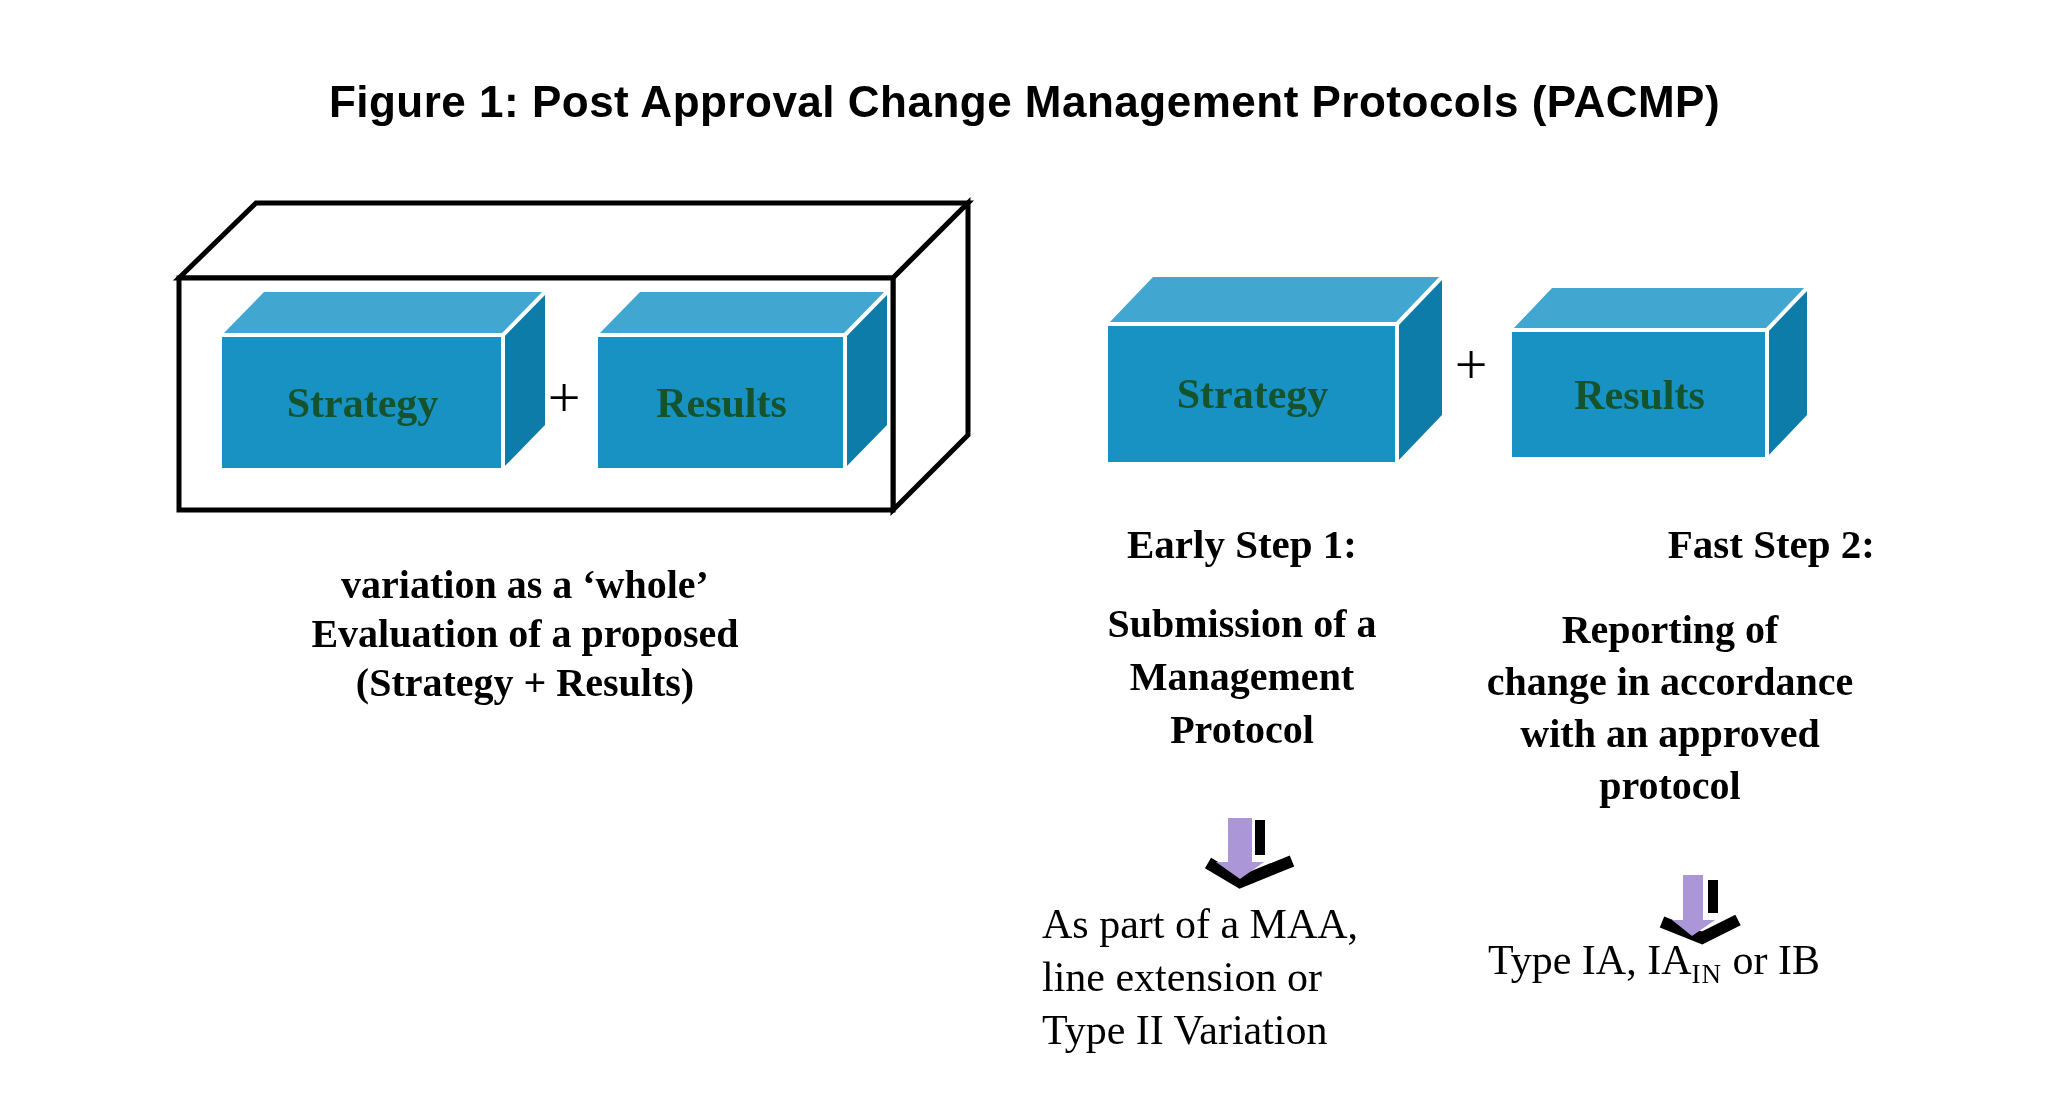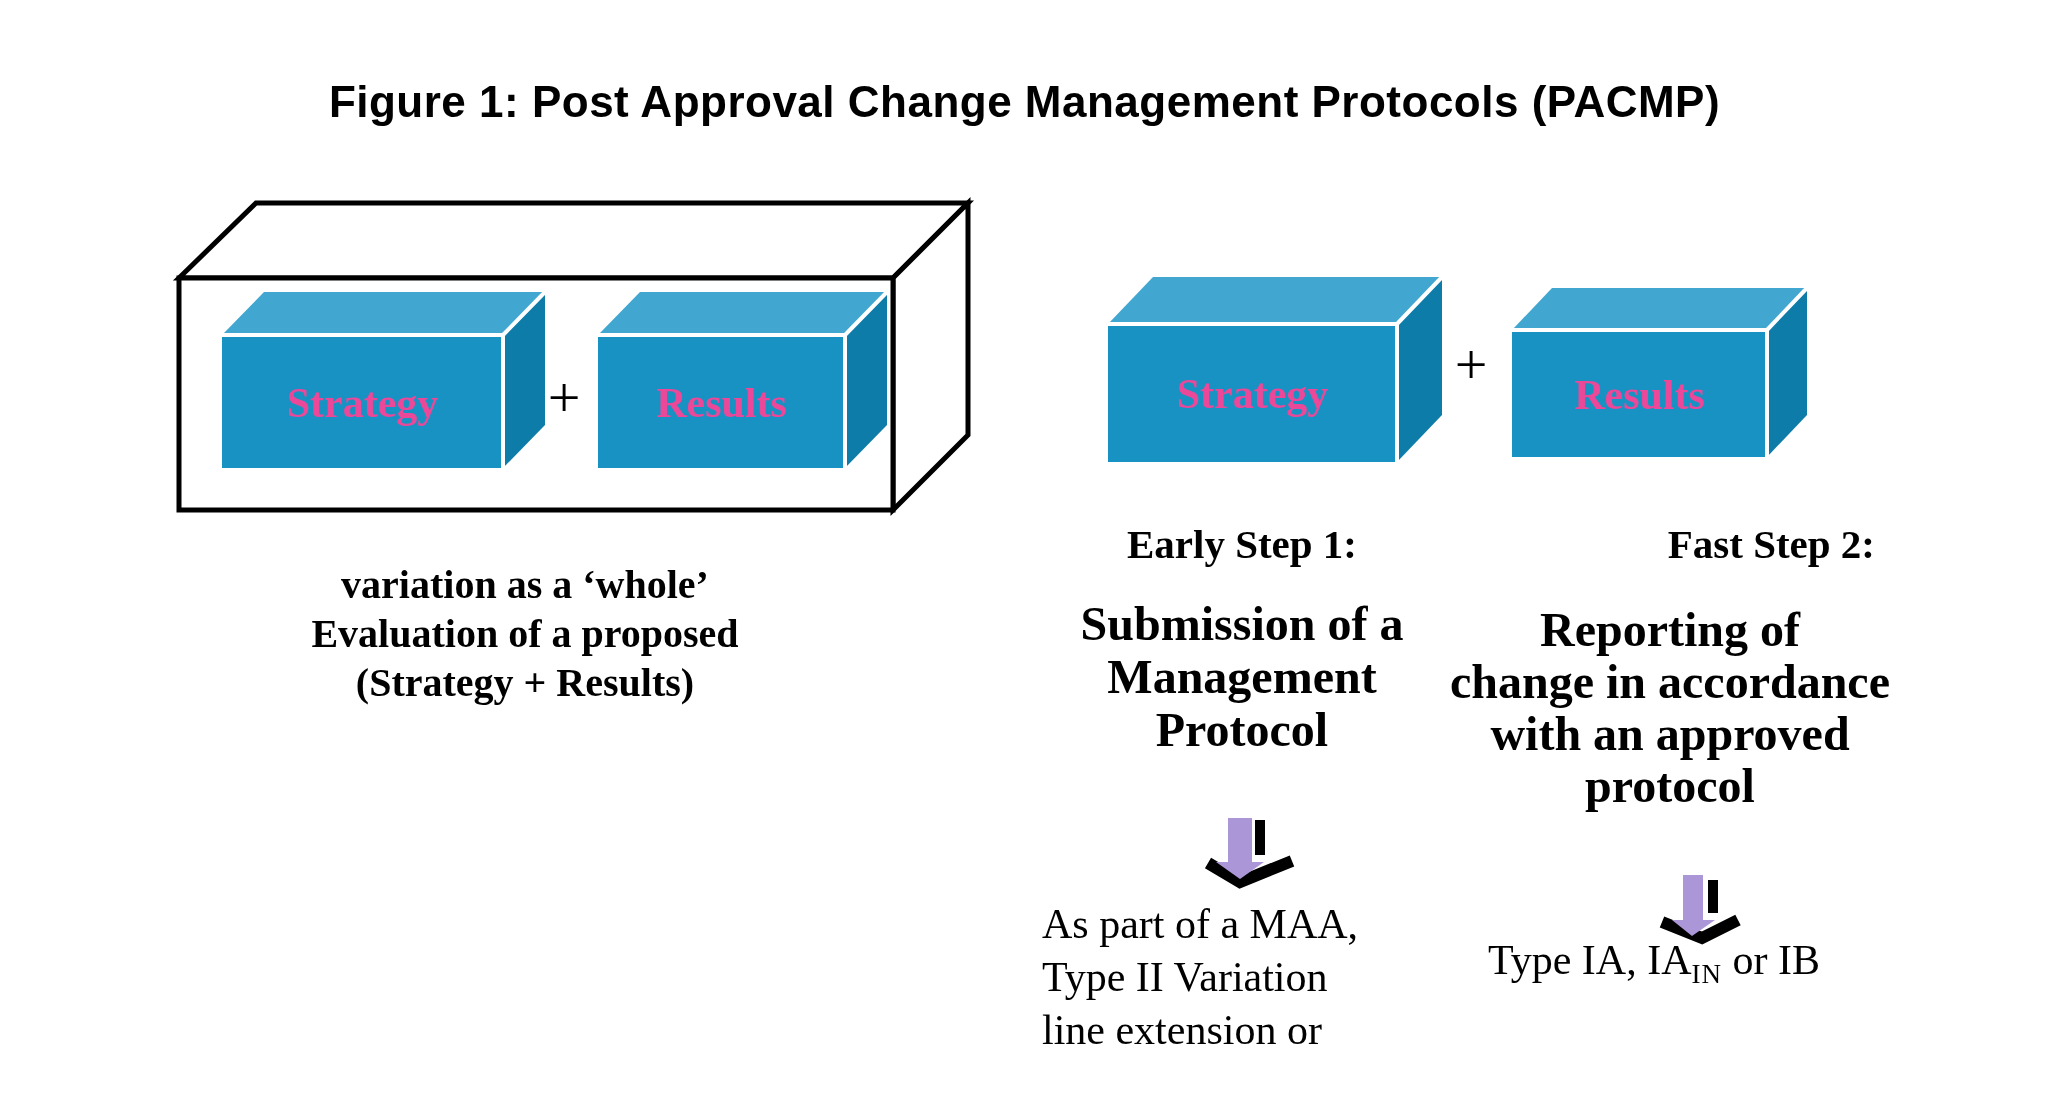--- a/index.html
+++ b/index.html
@@ -13,31 +13,31 @@
   }
   .art{position:absolute;left:0;top:0;}
   .txt{position:absolute;white-space:nowrap;}
   .title{
     left:0;right:0;top:74px;text-align:center;
     font-family:"Liberation Sans", sans-serif;
     font-weight:bold;font-size:44px;line-height:56px;
     letter-spacing:0.5px;
   }
   .boxlabel{
-    color:#ec4899;font-weight:bold;font-size:42px;line-height:50px;
+    color:#14532d;font-weight:bold;font-size:42px;line-height:50px;
     text-align:center;
   }
   .caption{
     text-align:center;font-weight:bold;font-size:40px;line-height:49px;
   }
   .heading{
     text-align:center;font-weight:bold;font-size:41px;line-height:44px;
   }
   .bodyblock{
-    text-align:center;font-weight:bold;font-size:48px;
+    text-align:center;font-weight:bold;font-size:40px;
   }
   .noteblock{
     text-align:left;font-weight:normal;font-size:42px;
   }
   .plus{
     font-size:58px;line-height:64px;font-weight:normal;text-align:center;
   }
   .subsc{font-size:27px;position:relative;top:9px;letter-spacing:1px;}
   .line{white-space:nowrap;}
 </style>
@@ -114,22 +114,22 @@
   </div>
 
   <div class="txt heading" style="left:1042px;top:522px;width:400px;">Early Step 1:</div>
   <div class="txt bodyblock" style="left:1042px;top:597px;width:400px;line-height:53px;">
     <div class="line">Submission of a</div>
     <div class="line">Management</div>
     <div class="line">Protocol</div>
   </div>
   <div class="txt noteblock" style="left:1042px;top:898px;line-height:53px;">
     <div class="line">As part of a MAA,</div>
+    <div class="line">line extension or</div>
     <div class="line">Type II Variation</div>
-    <div class="line">line extension or</div>
   </div>
 
   <div class="txt heading" style="left:1465px;top:522px;width:410px;text-align:right;">Fast Step 2:</div>
   <div class="txt bodyblock" style="left:1450px;top:604px;width:440px;line-height:52px;">
     <div class="line">Reporting of</div>
     <div class="line">change in accordance</div>
     <div class="line">with an approved</div>
     <div class="line">protocol</div>
   </div>
   <div class="txt noteblock" style="left:1488px;top:936px;">

